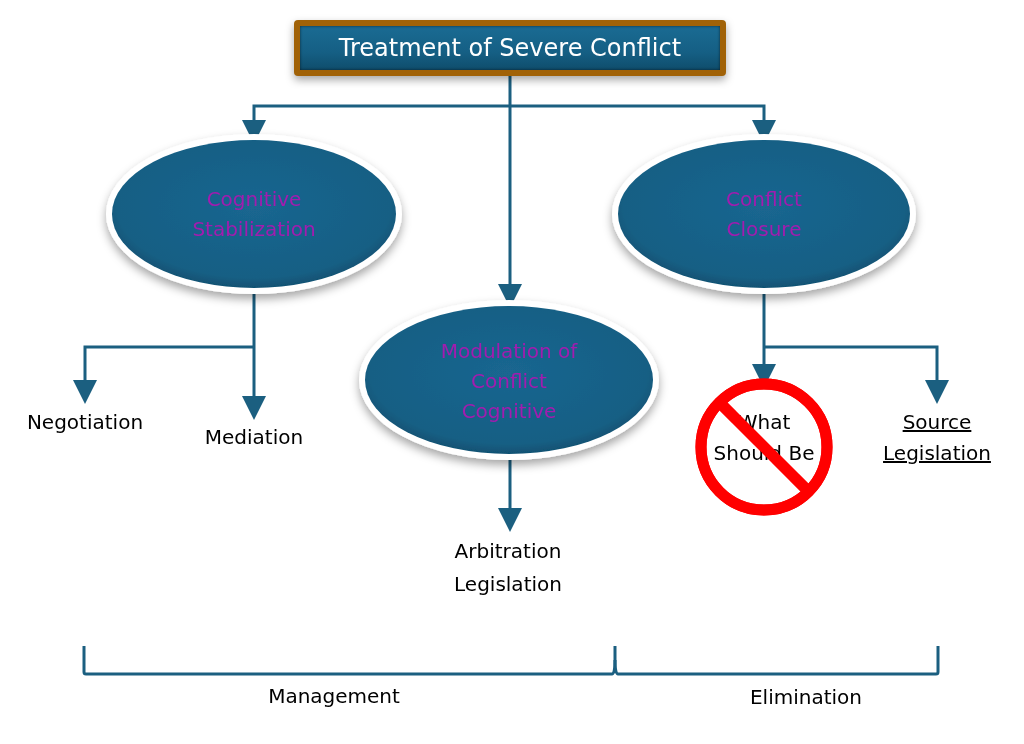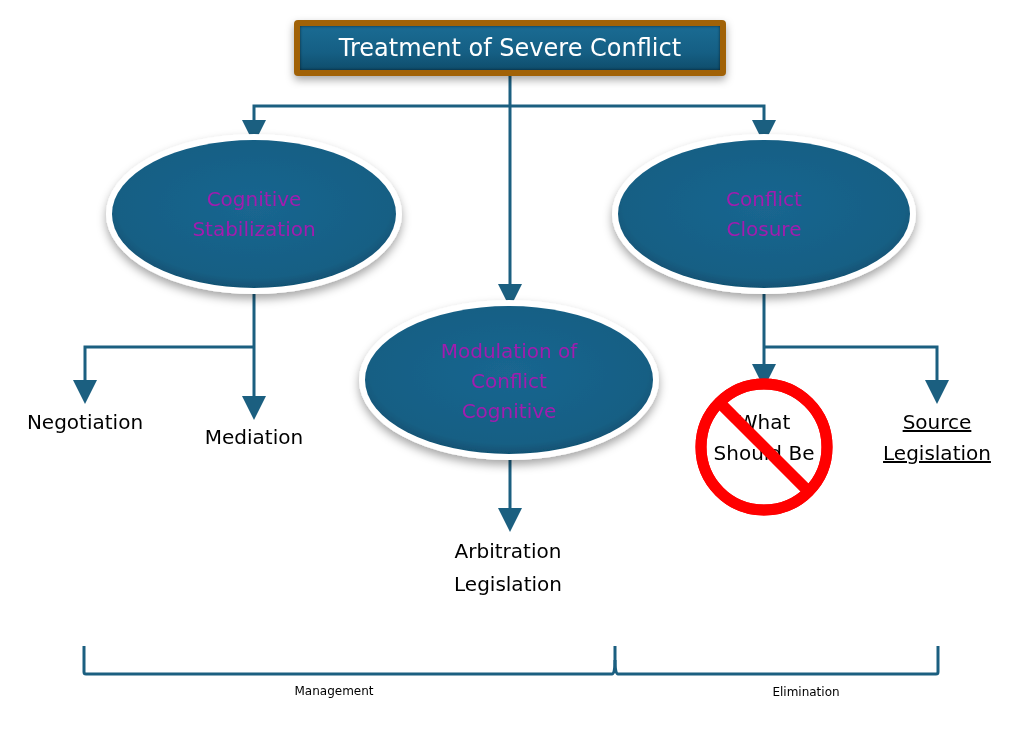--- a/index.html
+++ b/index.html
@@ -21,21 +21,21 @@
     .node {
       position: absolute; color: #a21caf; text-align: center;
       font-size: 20px; line-height: 30px;
       display: flex; align-items: center; justify-content: center; flex-direction: column;
     }
     .leaf {
       position: absolute; color: #000000; font-size: 20px; line-height: 31px;
       text-align: center; white-space: nowrap;
     }
     .bracket-label {
-      position: absolute; color: #000000; font-size: 12px; text-align: center; white-space: nowrap;
+      position: absolute; color: #000000; font-size: 20px; text-align: center; white-space: nowrap;
     }
   </style>
 </head>
 <body>
 
 <svg id="canvas" width="1024" height="744" viewBox="0 0 1024 744">
   <defs>
     <marker id="arrow" markerWidth="8" markerHeight="8" refX="4" refY="4" orient="auto" markerUnits="strokeWidth">
       <path d="M0,0 L8,4 L0,8 z" fill="#1b5f80"></path>
     </marker>

